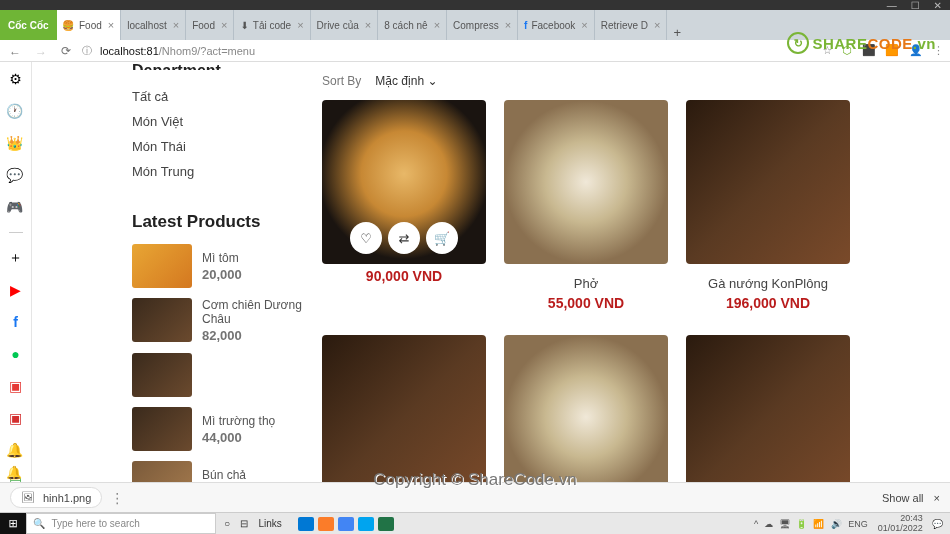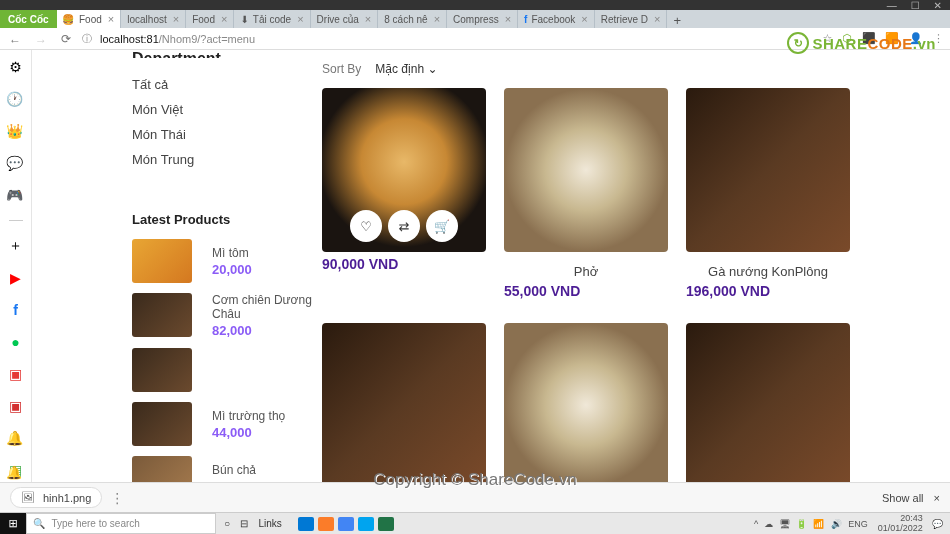--- a/index.html
+++ b/index.html
@@ -1,19 +1,19 @@
 <!DOCTYPE html>
 <html><head>
 <meta charset="utf-8">
 <style>
 *{margin:0;padding:0;box-sizing:border-box;font-family:-apple-system,BlinkMacSystemFont,'Segoe UI',Arial,sans-serif}
 body{width:950px;height:534px;overflow:hidden;background:#f0f0f0;position:relative}
 .titlebar{height:10px;background:#333;display:flex;align-items:center;padding:0 8px;justify-content:flex-end;gap:14px}
 .titlebar span{color:#bbb;font-size:10px}
-.tabbar{height:18px;background:#cfd6db;display:flex;align-items:flex-end;font-size:10px;overflow:hidden}
+.tabbar{height:30px;background:#cfd6db;display:flex;align-items:flex-end;font-size:10px;overflow:hidden}
 .coccoc{background:#6fb536;color:#fff;padding:0 8px;height:100%;display:flex;align-items:center;font-weight:600;font-size:10px}
 .tab{display:flex;align-items:center;padding:0 6px;border-right:1px solid #b5bfc7;color:#555;height:100%;gap:4px;white-space:nowrap;flex-shrink:1;overflow:hidden}
 .tab.active{background:#fff}
 .tab-close{color:#888;font-size:11px;margin-left:2px}
 .tab-new{padding:0 6px;color:#555;font-size:13px}
 .addrbar{height:22px;background:#fff;display:flex;align-items:center;padding:0 6px;gap:8px;border-bottom:1px solid #ddd;font-size:11px}
 .nav-arrow{color:#777;font-size:12px;padding:0 3px}
 .addr-icon{color:#888;font-size:10px}
 .url{flex:1;color:#333}
 .url .host{color:#111}
@@ -21,41 +21,41 @@
 .addr-right{display:flex;gap:10px;color:#888;align-items:center}
 .addr-right span{font-size:11px}
 .content-area{display:flex;height:432px;background:#fff;position:relative}
 .leftbar{width:32px;background:#fff;border-right:1px solid #e5e5e5;display:flex;flex-direction:column;align-items:center;padding-top:8px;gap:14px}
 .leftbar .li{width:18px;height:18px;display:flex;align-items:center;justify-content:center;font-size:14px}
 .leftbar .sep{width:14px;border-top:1px solid #ccc;margin:2px 0}
 .page{flex:1;display:flex;padding:0 100px;overflow:hidden;position:relative}
 .sidebar{width:180px;padding-top:4px}
 .dept-h{font-weight:700;font-size:16px;color:#222;margin-bottom:14px}
 .dept-list div{font-size:13px;color:#444;padding:5px 0}
-.latest-h{font-weight:700;font-size:13px;color:#222;margin-top:40px;margin-bottom:12px}
-.lp-item{display:flex;gap:20px;margin-bottom:10px}
+.latest-h{font-weight:700;font-size:17px;color:#222;margin-top:28px;margin-bottom:12px}
+.lp-item{display:flex;gap:10px;margin-bottom:10px}
 .lp-thumb{width:60px;height:44px;border-radius:3px;background:linear-gradient(135deg,#3a2a1c,#6b4a2e);flex-shrink:0}
 .lp-thumb.noodle{background:linear-gradient(135deg,#e8a634,#d47820)}
 .lp-thumb.soup{background:linear-gradient(135deg,#7a5a3a,#a67b4e)}
 .lp-info{display:flex;flex-direction:column;justify-content:center}
 .lp-name{font-size:12px;color:#555;margin-bottom:2px}
-.lp-price{font-size:13px;font-weight:600;color:#8b5cf6}
+.lp-price{font-size:13px;font-weight:600;color:#737373}
 .main{flex:1;padding-left:10px}
 .sortbar{display:flex;align-items:center;gap:14px;font-size:12px;color:#777;padding:12px 0}
 .sort-sel{color:#333;font-weight:500}
 .grid{display:flex;gap:18px;margin-bottom:24px}
 .card{width:164px}
 .card-img{width:164px;height:164px;border-radius:4px;position:relative;background:linear-gradient(135deg,#1a1410,#3a2a1c)}
 .card-img.burger{background:radial-gradient(circle at 50% 45%,#e8b868 0%,#c78834 35%,#1a1410 70%)}
 .card-img.pho{background:radial-gradient(circle at 50% 50%,#f0e8d8 0%,#c8b890 35%,#8a7050 70%)}
 .card-img.steak{background:linear-gradient(135deg,#2a1a0e,#5a3a22,#7a4a2a)}
 .hover-icons{position:absolute;bottom:10px;left:50%;transform:translateX(-50%);display:flex;gap:6px}
 .hi{width:32px;height:32px;border-radius:50%;background:#fff;display:flex;align-items:center;justify-content:center;font-size:13px;color:#333}
 .card-name{text-align:center;font-size:13px;color:#444;margin-top:12px}
-.card-price{text-align:left;font-size:14px;font-weight:700;color:#4c1d95;margin-top:4px}
+.card-price{text-align:center;font-size:14px;font-weight:700;color:#b91c1c;margin-top:4px}
 .grid2{display:flex;gap:18px}
 .watermark{position:absolute;top:50%;left:50%;transform:translate(-50%,-50%);font-size:26px;color:rgba(255,255,255,0.7);font-weight:500;pointer-events:none;text-shadow:0 0 4px rgba(0,0,0,0.3)}
 .sharecode-logo{position:absolute;top:32px;right:14px;display:flex;align-items:center;gap:3px;z-index:100}
 .sc-icon{width:22px;height:22px;border-radius:50%;border:2px solid #7ab536;display:flex;align-items:center;justify-content:center;color:#7ab536;font-size:11px;font-weight:700}
 .sc-text{font-size:15px;font-weight:700;letter-spacing:0.5px}
 .sc-text .g{color:#7ab536}.sc-text .o{color:#e67817}
 .dlbar{position:absolute;bottom:22px;left:0;right:0;height:30px;background:#f7f7f7;border-top:1px solid #ddd;display:flex;align-items:center;padding:0 10px;font-size:11px;color:#444;justify-content:space-between}
 .dl-item{display:flex;align-items:center;gap:8px;background:#fff;border:1px solid #ddd;border-radius:14px;padding:3px 10px}
 .dl-dots{color:#888;font-size:14px;margin-left:8px}
 .copyright{position:absolute;bottom:44px;left:50%;transform:translateX(-50%);font-size:17px;color:#777;font-weight:500;text-shadow:1px 1px 0 #fff}

